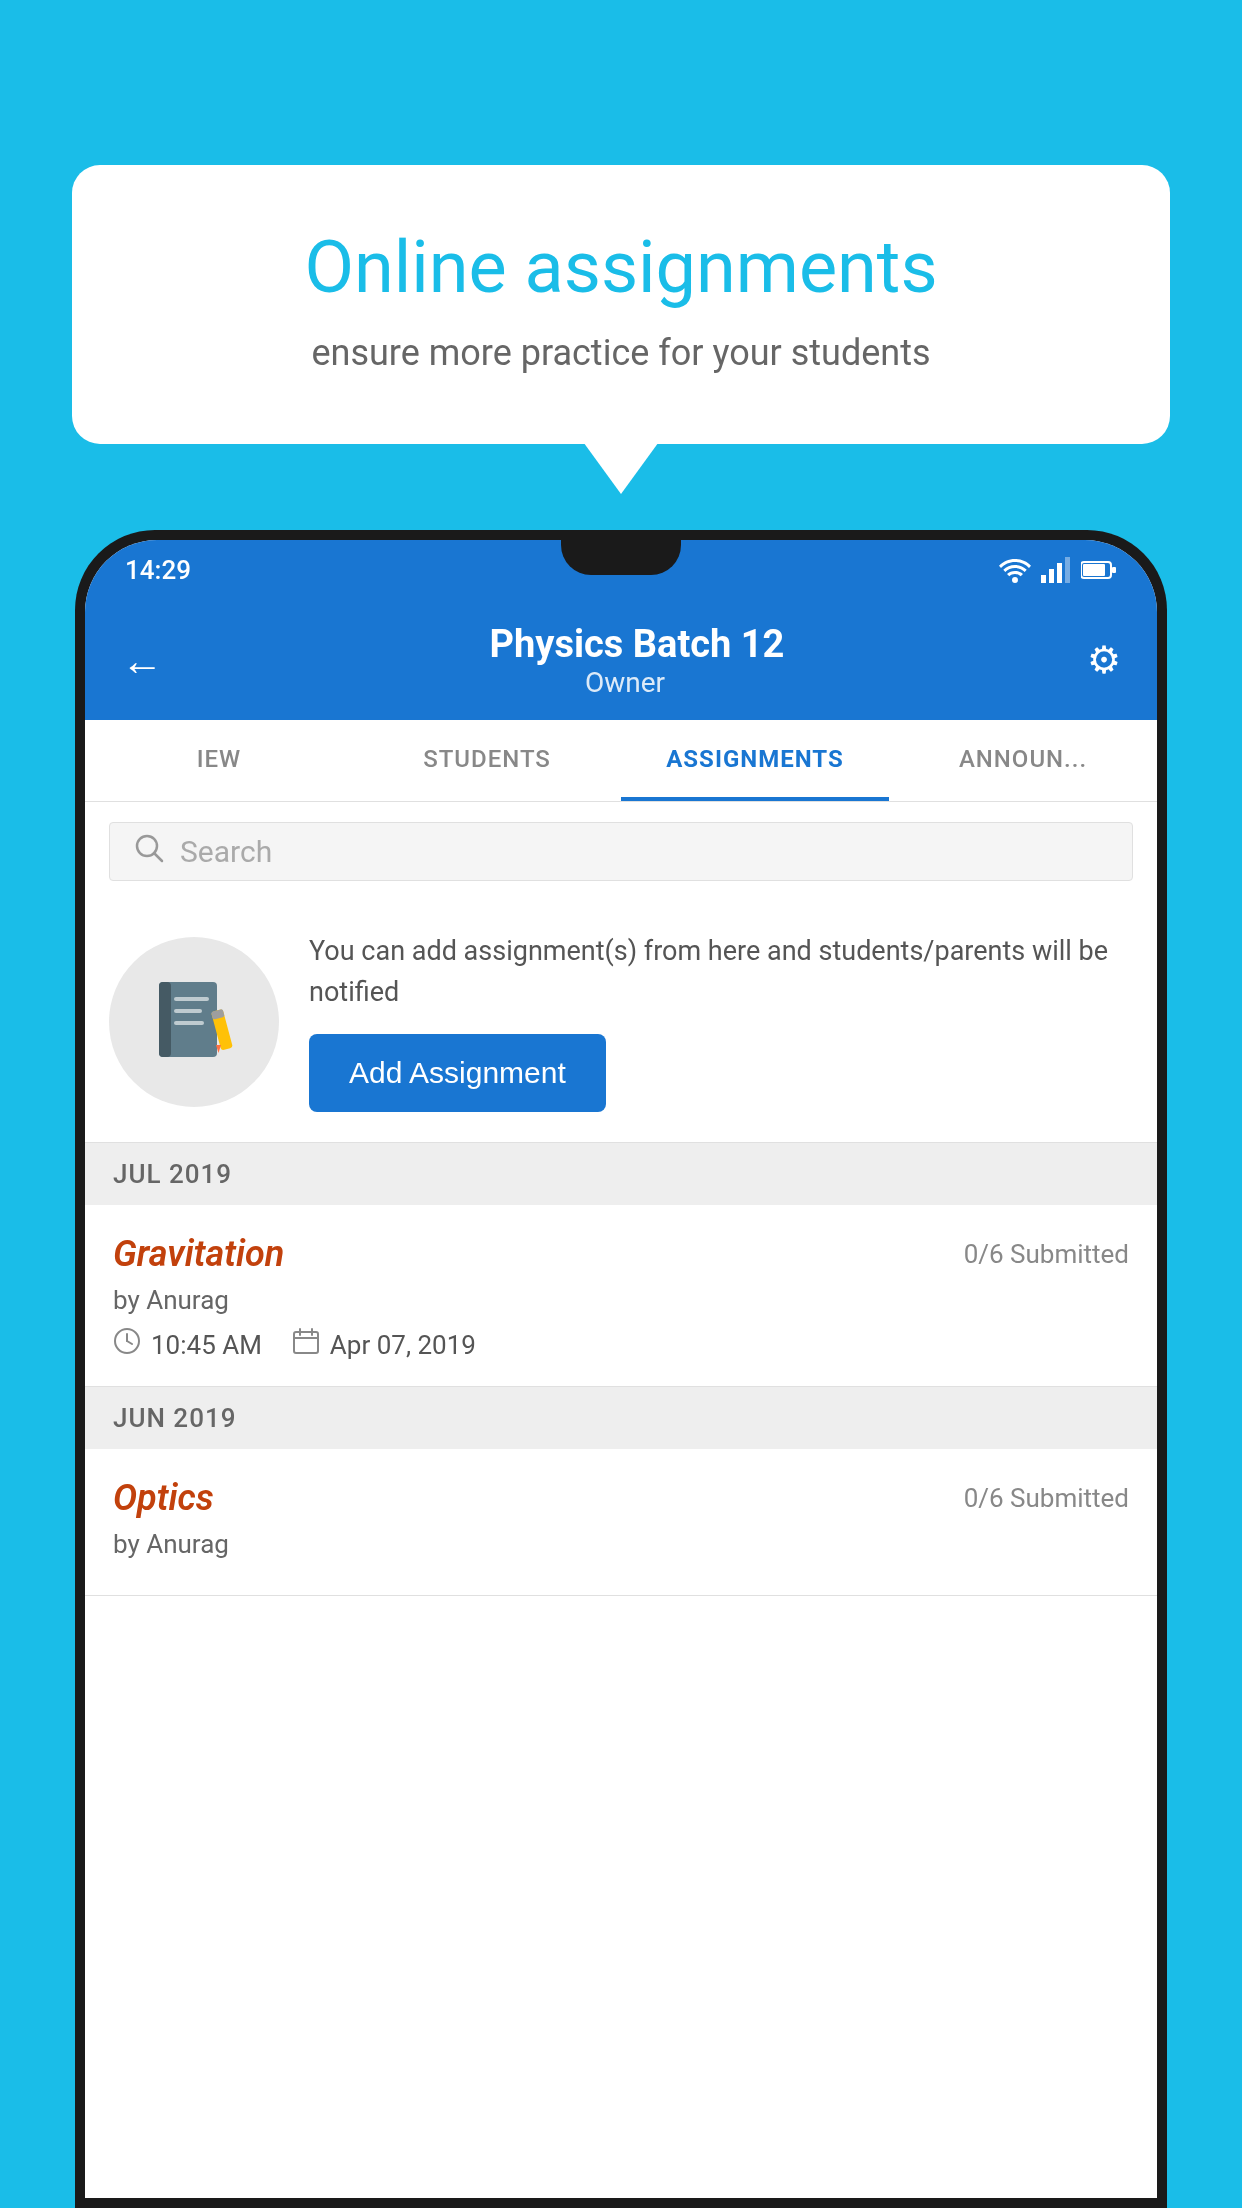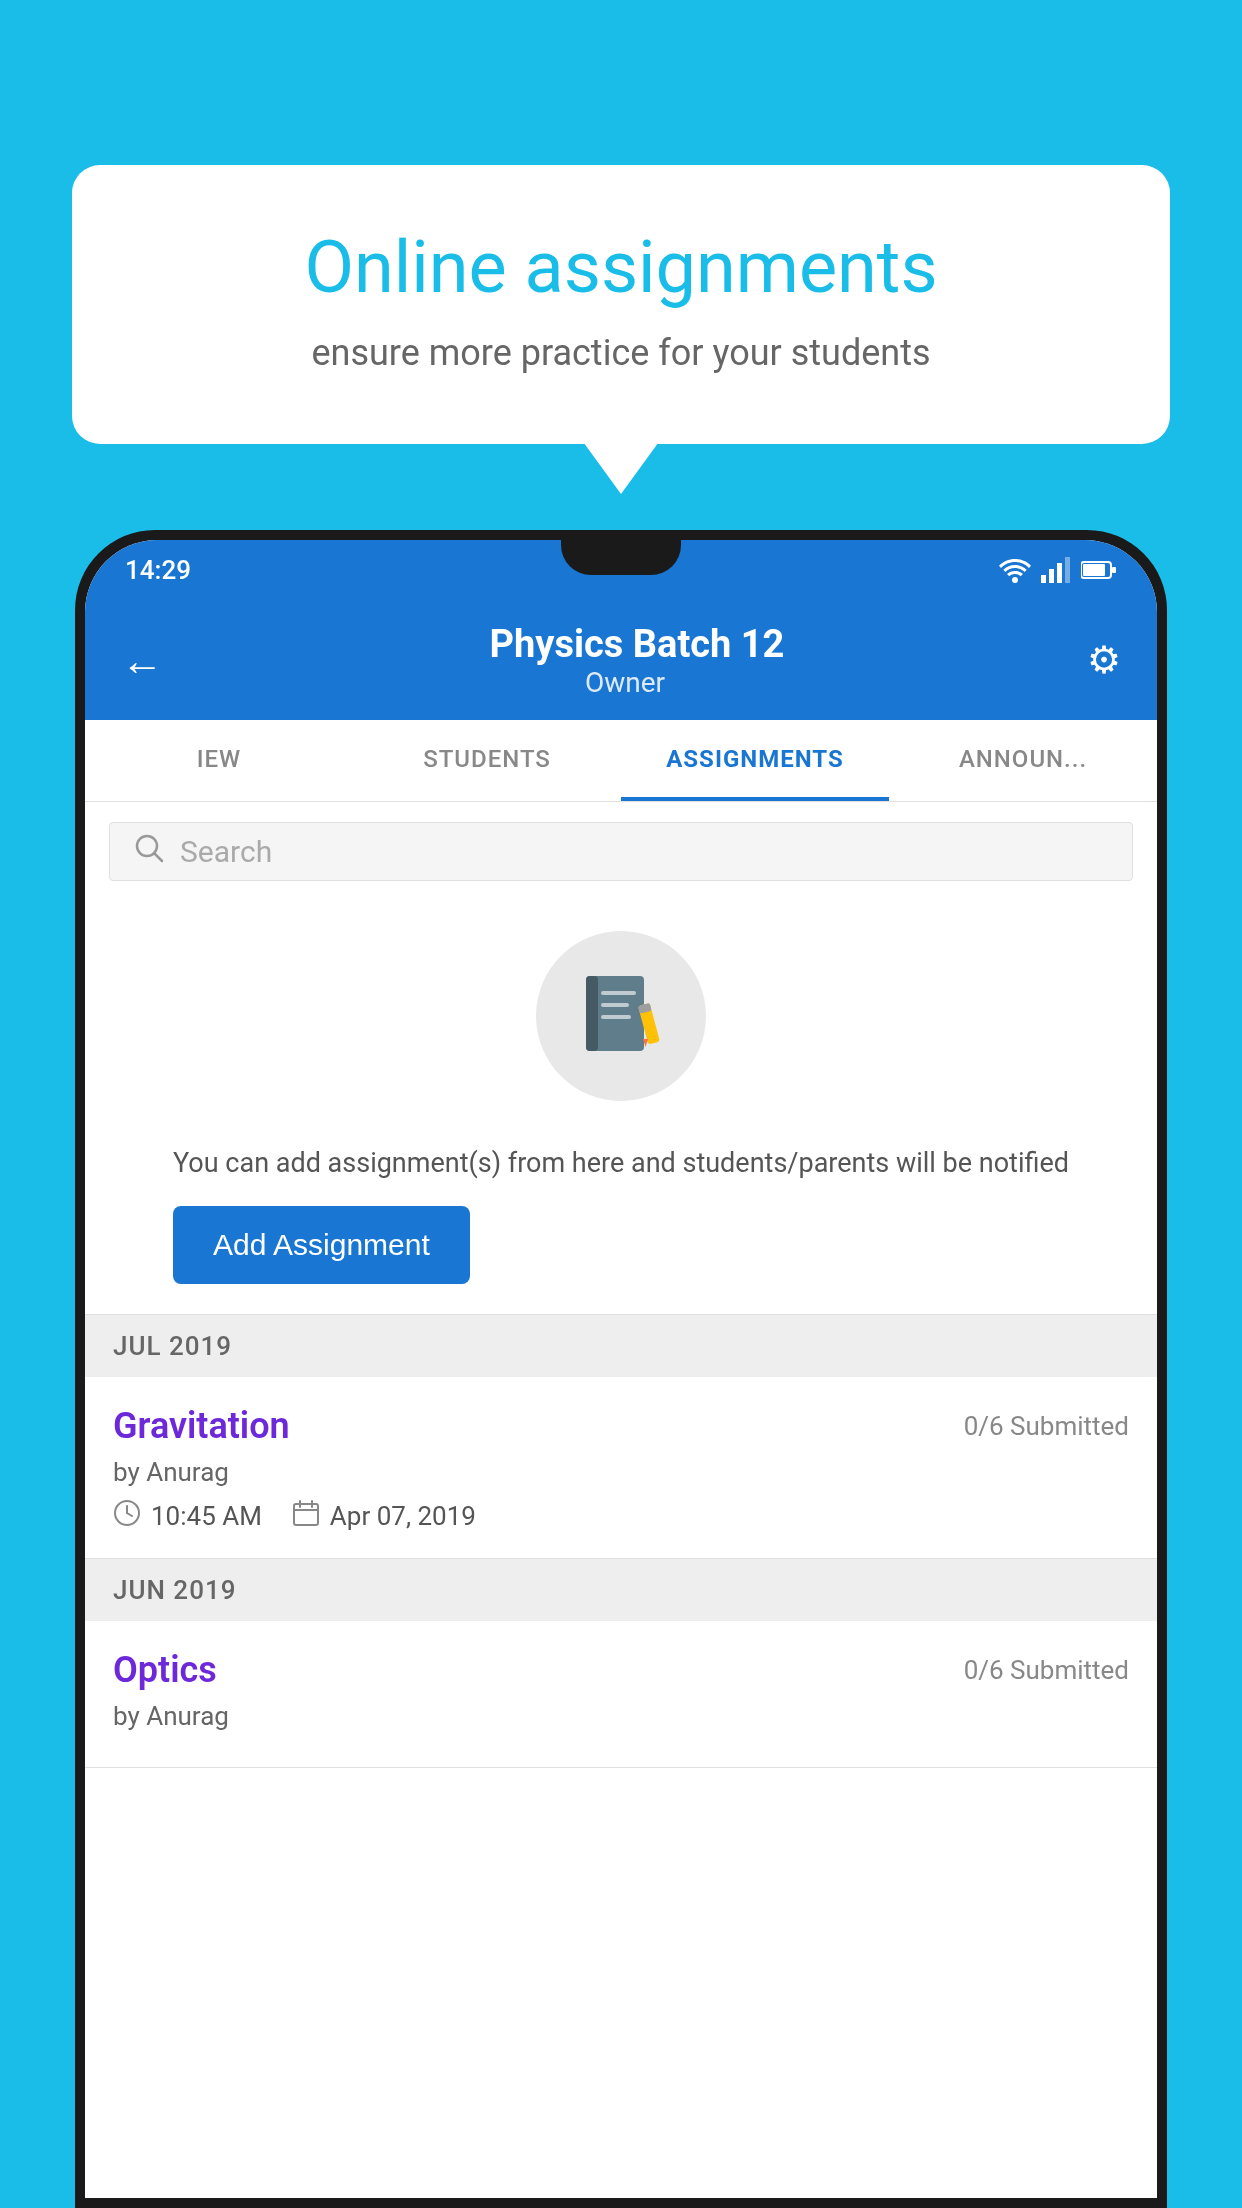--- a/index.html
+++ b/index.html
@@ -195,24 +195,23 @@
     .search-input-text {
       font-size: 30px;
       color: #aaa;
     }
 
     
     .add-assignment-section {
       padding: 30px 24px;
       display: flex;
       align-items: center;
-      gap: 42px;
+      gap: 30px;
       background: white;
       border-bottom: 1px solid #e0e0e0;
-      flex-direction: column;
     }
 
     .assignment-icon-circle {
       width: 170px;
       height: 170px;
       min-width: 170px;
       background: #e8e8e8;
       border-radius: 50%;
       display: flex;
       align-items: center;
@@ -261,21 +260,22 @@
     .assignment-item-header {
       display: flex;
       justify-content: space-between;
       align-items: center;
       margin-bottom: 10px;
     }
 
     .assignment-name {
       font-size: 36px;
       font-weight: 600;
-      color: #6d28d9;
+      color: #c2410c;
+      font-style: italic;
     }
 
     .assignment-submitted {
       font-size: 26px;
       color: #888;
     }
 
     .assignment-author {
       font-size: 26px;
       color: #666;

